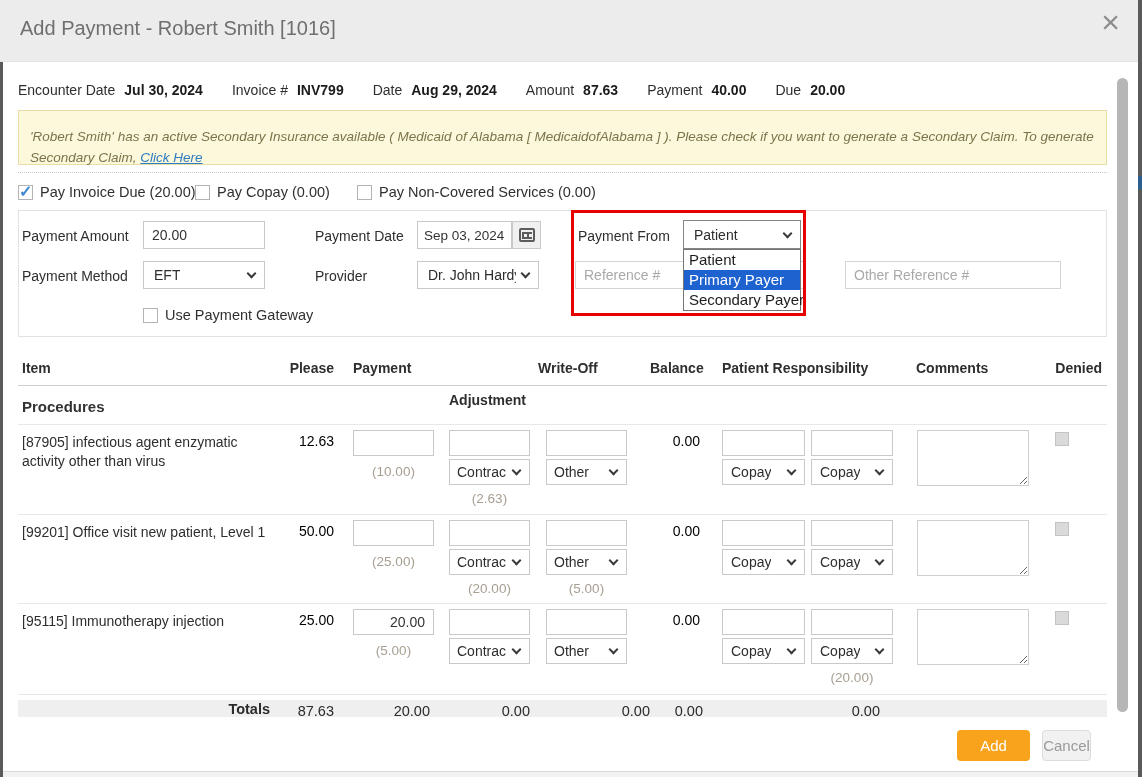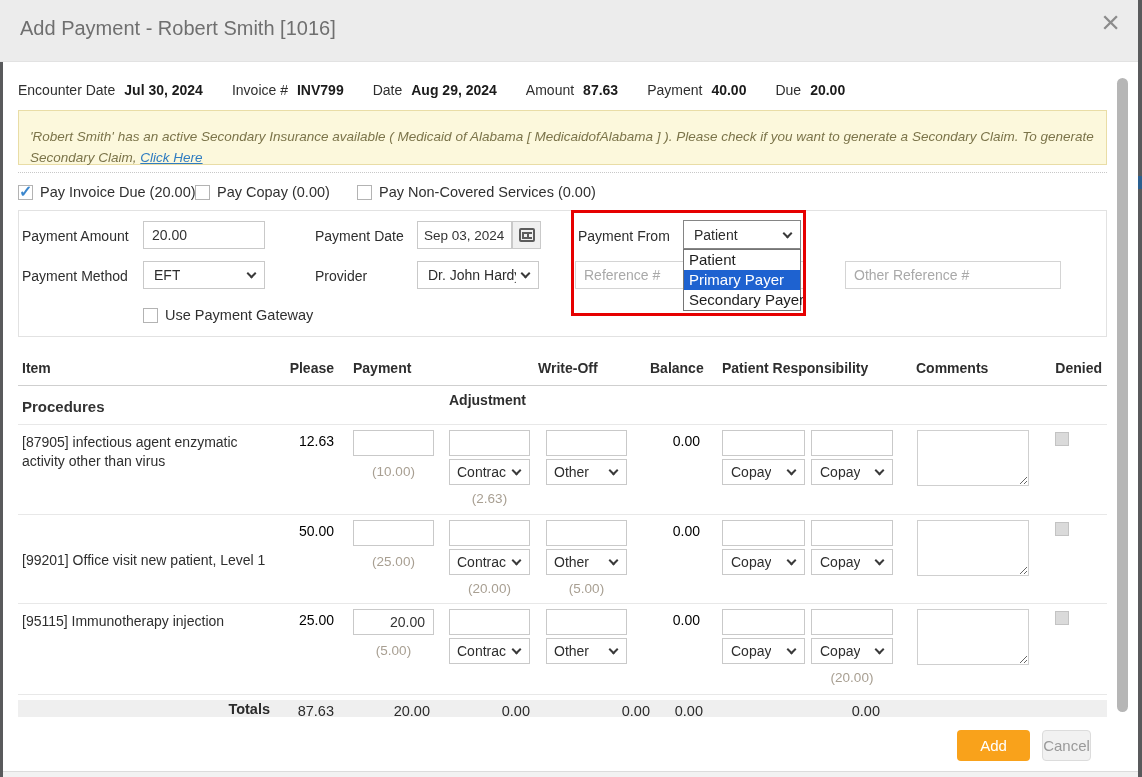--- a/index.html
+++ b/index.html
@@ -246,21 +246,21 @@
     <div class="sel" style="left:811px; top:459px; width:82px; height:26px;">
         <span class="sel-text" style="left:8px;">Copay</span>
         <span class="chev"></span>
       </div>
     <textarea class="comments" style="left: 917px; top: 430px;"></textarea>
     <div class="denied" style="left:1055px; top:432px;"></div>
   </div>
   <div class="hline" style="top:514px;"></div>
 
   <div>
-    <div class="item-text" style="top:523px;margin-top:28px;">[99201] Office visit new patient, Level 1</div>
+    <div class="item-text" style="top:523px;">[99201] Office visit new patient, Level 1</div>
     <div class="num" style="left:268px; top:523px; width:66px;">50.00</div>
     <input class="inp row-inp" style="left: 353px; top: 520px; width: 81px; height: 26px;">
     <div class="hint" style="left:353px; top:554px; width:81px;">(25.00)</div>
     <input class="inp" style="left: 449px; top: 520px; width: 81px; height: 26px;">
     <div class="sel" style="left:449px; top:549px; width:81px; height:26px;">
         <span class="sel-text" style="left:7px; max-width:52px;">Contrac</span>
         <span class="chev"></span>
       </div>
     <div class="hint" style="left:449px; top:581px; width:81px;">(20.00)</div>
     <input class="inp" style="left: 546px; top: 520px; width: 81px; height: 26px;">

